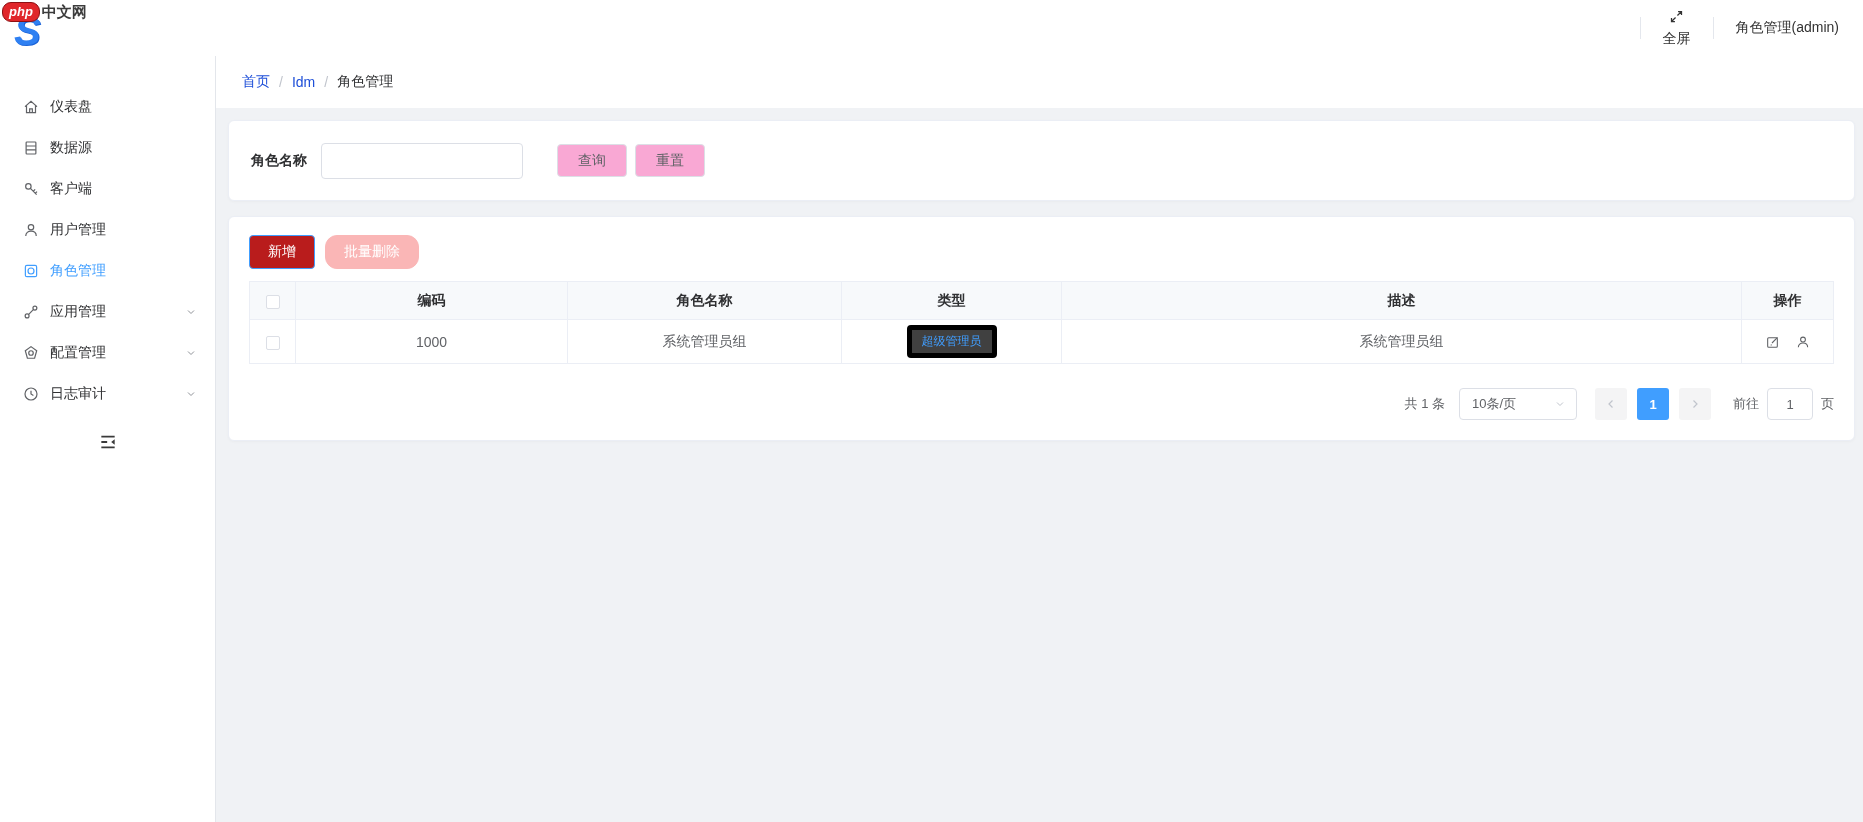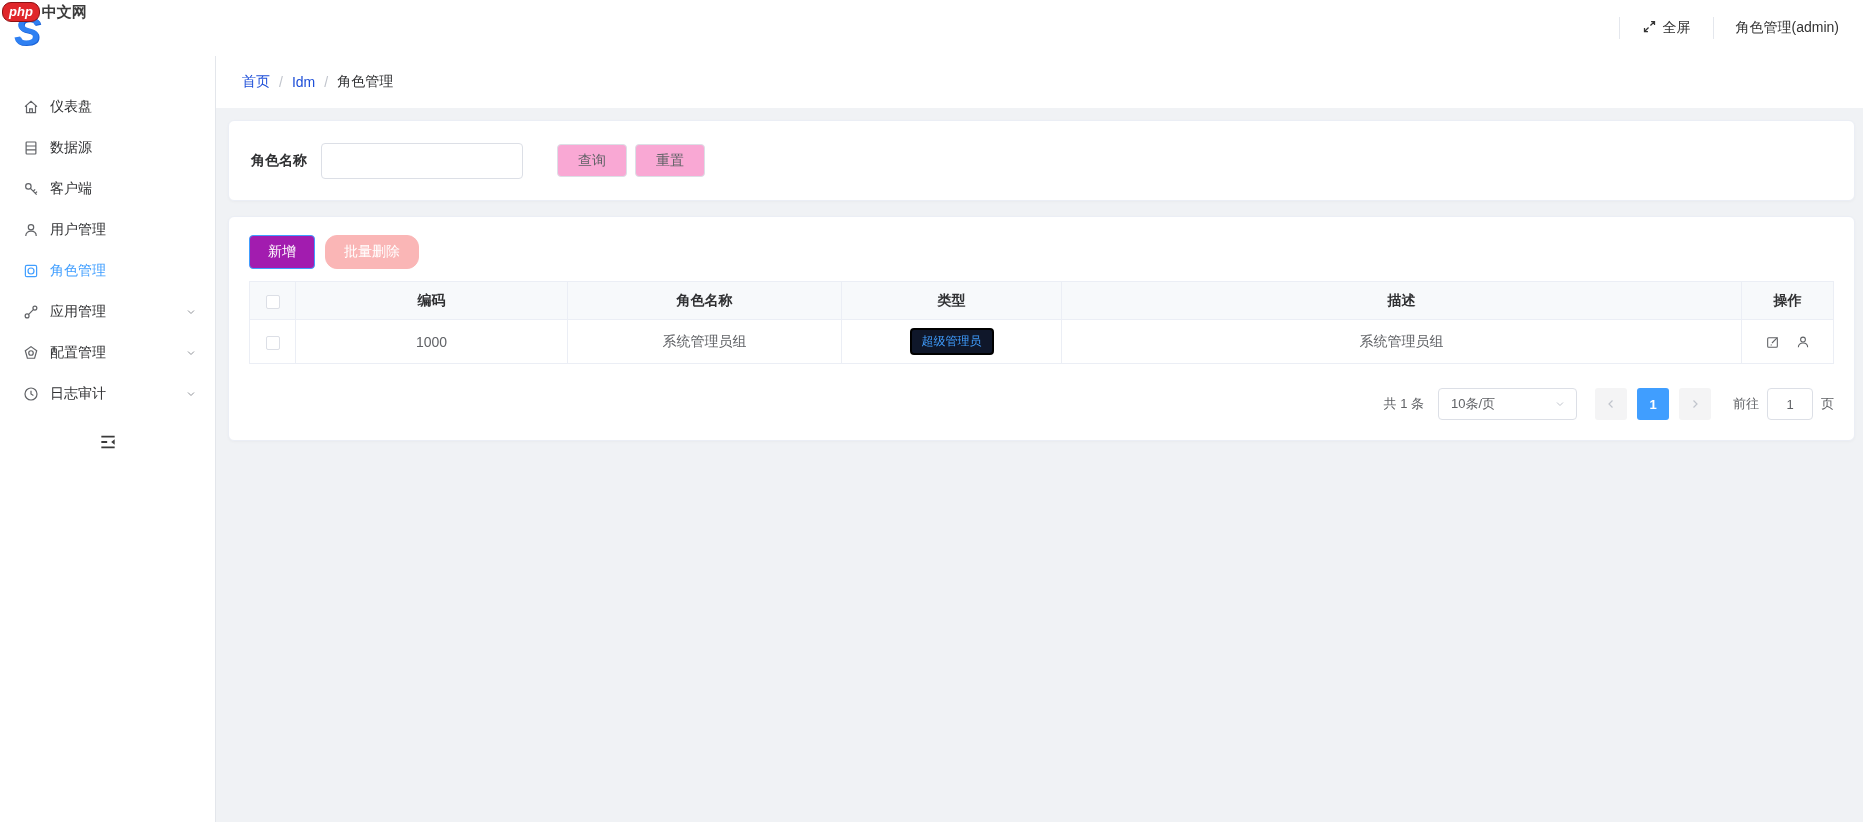--- a/index.html
+++ b/index.html
@@ -9,21 +9,21 @@
 
   
   header { height:56px; background:#fff; display:flex; align-items:center; justify-content:space-between;
     padding:0 20px 0 14px; flex:0 0 auto; position:relative; z-index:2; }
   .brand { display:flex; align-items:center; gap:8px; }
   .logo-s { font-size:40px; font-weight:bold; color:#2f80f2; line-height:1;
     text-shadow:1px 1px 0 #1b63d8; letter-spacing:-2px; font-style:italic; margin-top:6px; }
   .app-title { font-size:21px; font-weight:bold; color:#24292f; letter-spacing:1px; margin-top:8px; }
   .header-right { display:flex; align-items:center; height:100%; }
   .hdr-divider { width:1px; height:22px; background:#e4e7ed; margin:0 22px; }
-  .fullscreen { display:flex; align-items:flex-start; gap:6px; color:#333; cursor:pointer; }
+  .fullscreen { display:flex; align-items:center; gap:6px; color:#333; cursor:pointer;flex-direction:column; }
   .fullscreen svg { display:block; }
   .user-name { color:#333; padding-right:4px; }
 
   
   .watermark { position:absolute; top:2px; left:2px; z-index:5; display:flex; align-items:center; gap:2px; }
   .wm-php { background:#e0262a; color:#fff; font-weight:bold; font-style:italic; font-size:13px;
     border-radius:9px; padding:1px 6px 2px; border:1px solid #8e1013; }
   .wm-cn { font-weight:bold; font-size:15px; color:#3c3c3c;
     text-shadow:-1px -1px 0 #fff, 1px -1px 0 #fff, -1px 1px 0 #fff, 1px 1px 0 #fff; }
 
@@ -53,46 +53,46 @@
   .search-input { width:202px; height:36px; border:1px solid #dcdfe6; border-radius:4px; padding:0 12px;
     font-size:14px; color:#606266; outline:none; font-family:inherit; }
   .btn-plain { height:33px; padding:0 20px; background:#f9a8d4; border:1px solid #dcdfe6; border-radius:4px;
     color:#606266; font-size:14px; cursor:pointer; font-family:inherit; }
   .btn-query { margin-left:34px; }
   .btn-reset { margin-left:8px; }
 
   
   .table-card { padding:18px 20px 20px; }
   .toolbar { display:flex; gap:10px; }
-  .btn-primary { height:34px; padding:0 18px; background:#a21caf; border:1px solid #409eff; border-radius:4px;
+  .btn-primary { height:34px; padding:0 18px; background:#b91c1c; border:1px solid #409eff; border-radius:4px;
     color:#fff; font-size:14px; cursor:pointer; font-family:inherit; }
   .btn-danger-disabled { height:34px; padding:0 18px; background:#fab6b6; border:1px solid #fab6b6; border-radius:12px;
     color:#fff; font-size:14px; cursor:not-allowed; font-family:inherit; }
 
   table { width:100%; border-collapse:collapse; margin-top:12px; border:1px solid #ebeef5; }
   th, td { border:1px solid #ebeef5; text-align:center; }
   th { background:#f7f9fb; height:38px; font-weight:bold; color:#303133; font-size:14px; }
   td { height:44px; color:#606266; font-size:14px; background:#fff; }
   .col-check { width:46px; }
   .col-code { width:272px; }
   .col-name { width:274px; }
   .col-type { width:220px; }
   .col-desc { width:auto; }
   .col-op { width:92px; }
   .el-checkbox { display:inline-block; width:14px; height:14px; border:1px solid #dcdfe6; border-radius:2px;
     background:#fff; vertical-align:middle; cursor:pointer; }
-  .tag { display:inline-block; padding:3px 10px; font-size:12px; color:#409eff; background:#0f172a;
-    border:2px solid #000000; border-radius:4px; line-height:1.4; }
+  .tag { display:inline-block; padding:3px 10px; font-size:12px; color:#409eff; background:#404040;
+    border:5px solid #000000; border-radius:4px; line-height:1.4; }
   .op-icons { display:flex; justify-content:center; gap:14px; color:#606266; }
   .op-icons svg { cursor:pointer; display:block; }
 
   
   .pagination { display:flex; justify-content:flex-end; align-items:center; margin-top:24px; color:#606266; font-size:13px; }
   .pg-total { margin-right:14px; }
-  .pg-size { width:139px; height:32px; border:1px solid #dcdfe6; border-radius:4px; display:flex; align-items:center;
+  .pg-size { width:118px; height:32px; border:1px solid #dcdfe6; border-radius:4px; display:flex; align-items:center;
     justify-content:space-between; padding:0 10px 0 12px; color:#606266; cursor:pointer; background:#fff; }
   .pg-size .chev { color:#c0c4cc; display:flex; }
   .pg-btn { width:32px; height:32px; border-radius:3px; background:#f4f4f5; color:#c0c4cc; display:flex;
     align-items:center; justify-content:center; margin-left:18px; cursor:default; font-size:13px; }
   .pg-page { width:32px; height:32px; border-radius:3px; background:#409eff; color:#fff; display:flex;
     align-items:center; justify-content:center; margin-left:10px; font-weight:bold; cursor:pointer; }
   .pg-btn.next { margin-left:10px; }
   .pg-goto { margin-left:22px; }
   .pg-input { width:46px; height:32px; border:1px solid #dcdfe6; border-radius:4px; text-align:center;
     margin:0 8px; font-size:13px; color:#606266; outline:none; font-family:inherit; }

